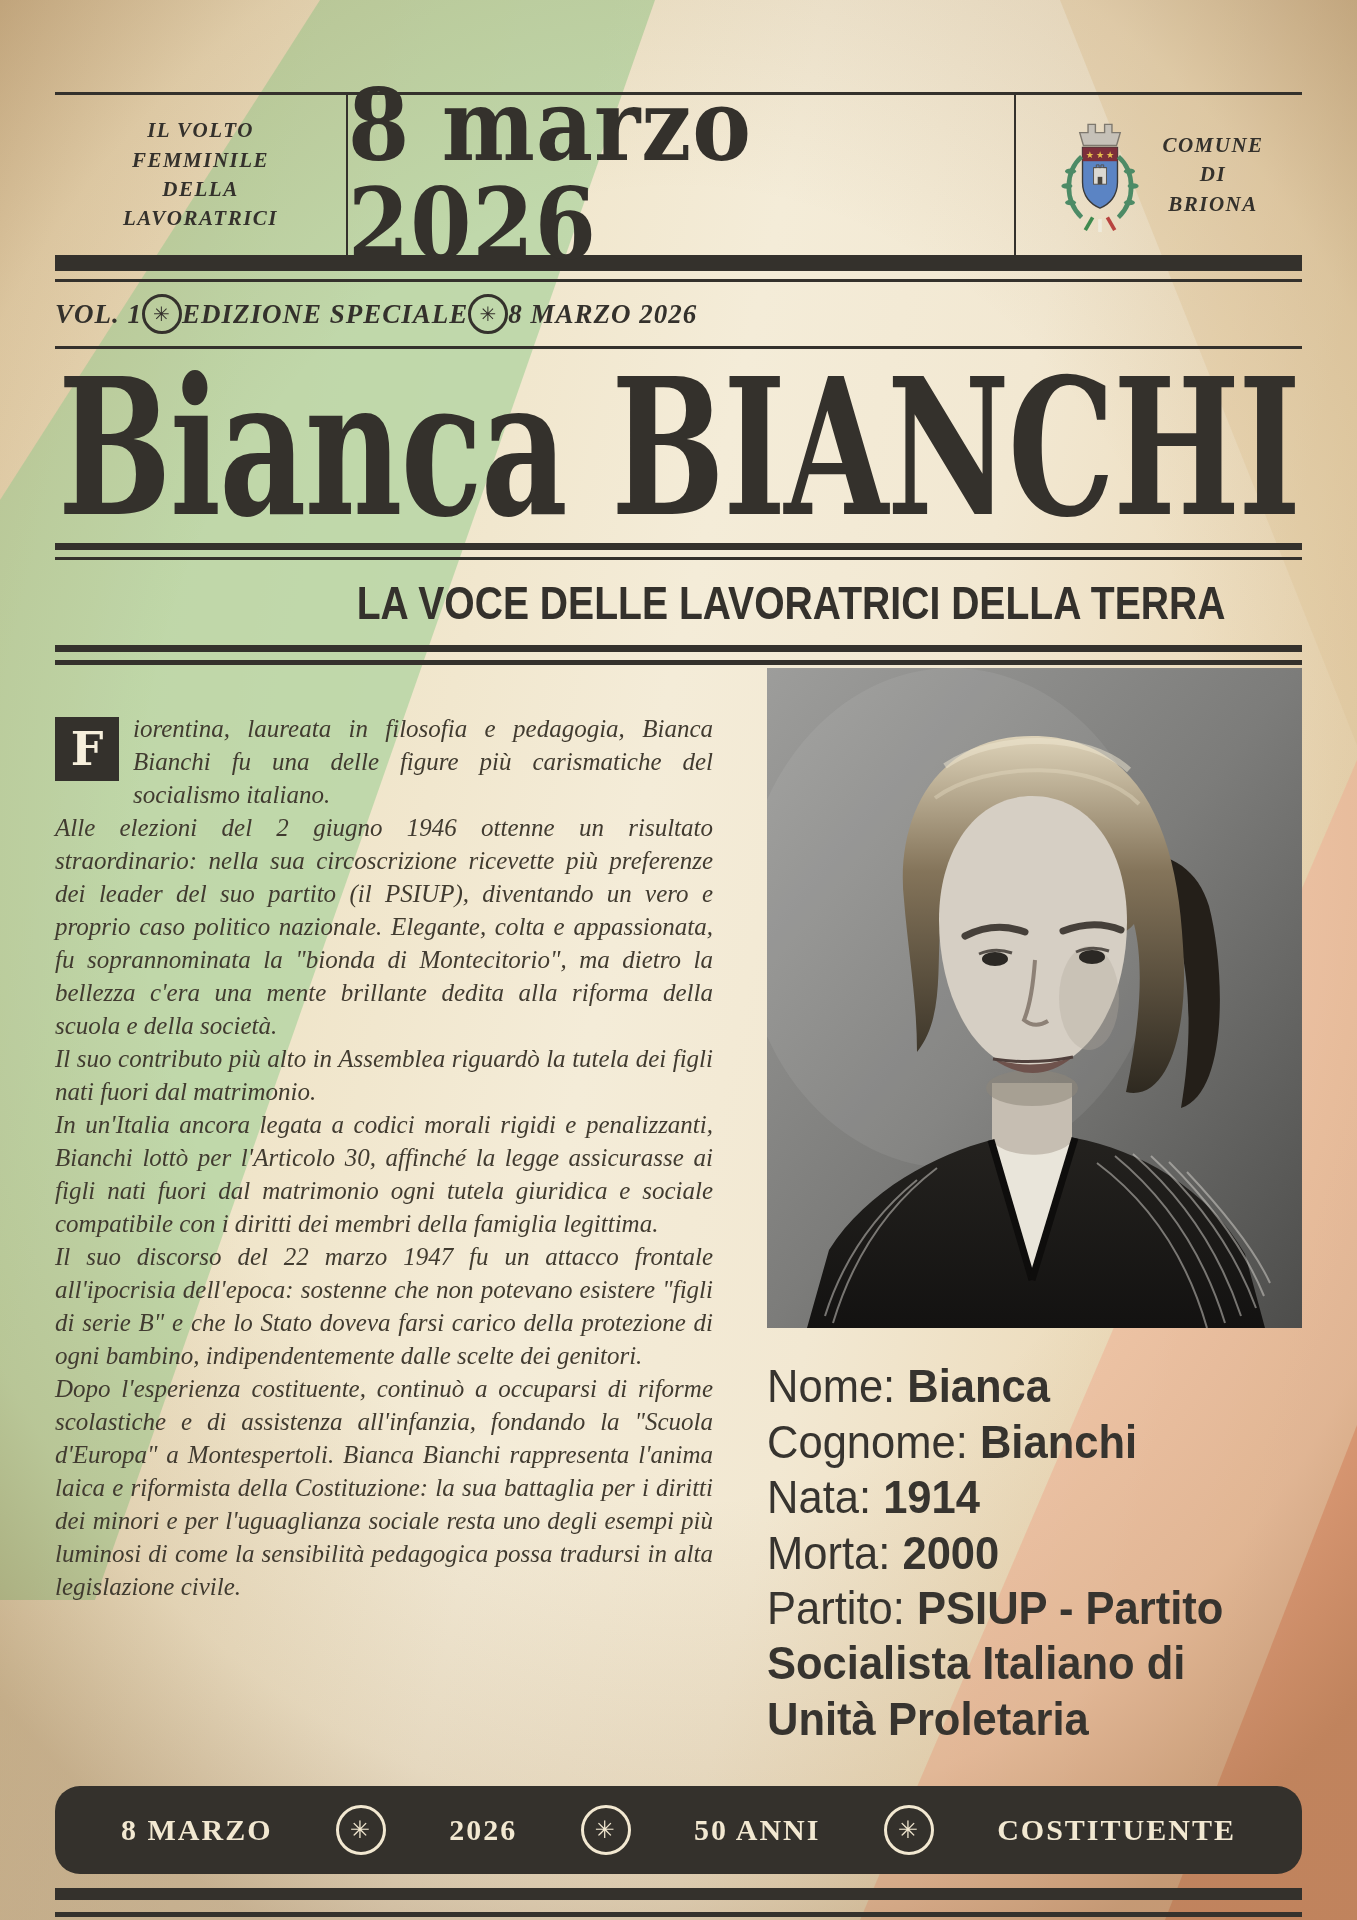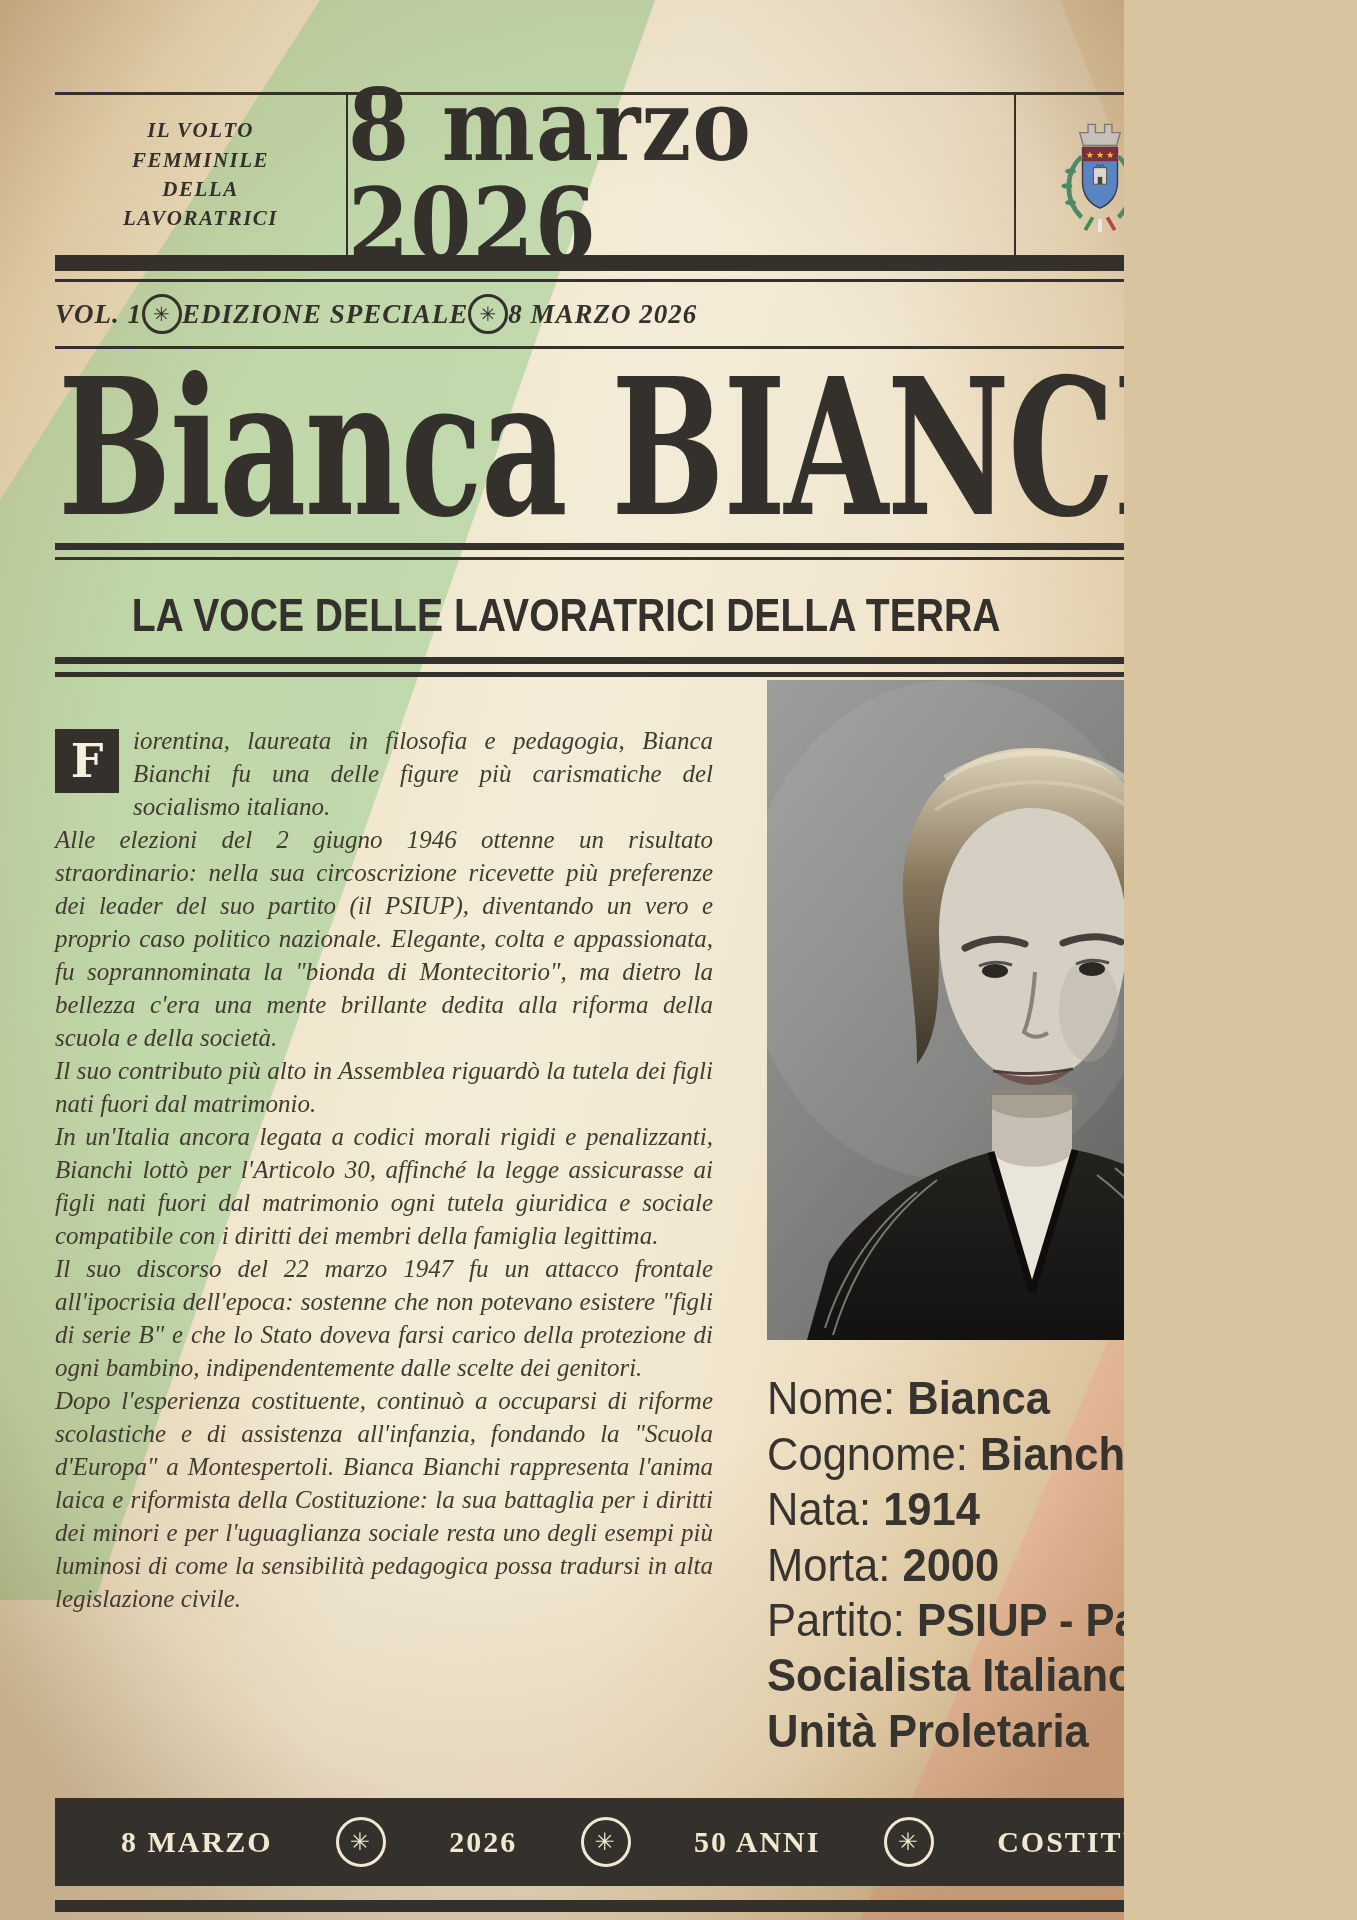--- a/index.html
+++ b/index.html
@@ -1,16 +1,16 @@
 <!DOCTYPE html>
 <html><head>
 <meta charset="utf-8">
 <style>
   html,body{margin:0;padding:0;background:#d8c49e;}
-  .page{position:relative;width:1124px;height:1920px;overflow:hidden;
+  .page{position:relative;width:1357px;height:1920px;overflow:hidden;
         background:linear-gradient(103deg,#e7d3ae 0%,#eee2c4 22%,#f4ecd8 46%,#f2e8d2 62%,#ead7b4 84%,#e3cda6 100%);
         font-family:"Liberation Serif",serif;color:#34312c;}
   .band{position:absolute;inset:0;pointer-events:none;}
   .band-green{background:#b4d5a2;opacity:.8;clip-path:polygon(320px 0,655px 0,95px 1600px,0 1600px,0 500px);}
   .band-tan{background:#e5cda2;opacity:.45;clip-path:polygon(1060px 0,1357px 0,1357px 745px);}
   .band-pink{background:#f0bfa2;opacity:.8;clip-path:polygon(1357px 760px,1357px 1920px,860px 1920px);}
   .band-salmon{background:#e69d7c;opacity:.85;clip-path:polygon(1357px 1425px,1357px 1920px,1165px 1920px);}
   .vignette{background:radial-gradient(ellipse 72% 62% at 50% 44%,rgba(0,0,0,0) 55%,rgba(140,95,40,.14) 82%,rgba(115,70,22,.34) 100%);}
   .content{position:absolute;top:0;left:55px;width:1247px;}
 
@@ -33,42 +33,42 @@
   
   .edition{display:flex;align-items:center;justify-content:flex-start;height:64px;
            font:italic 700 27px/1 "Liberation Serif",serif;letter-spacing:1px;}
   .ast{display:flex;align-items:center;justify-content:center;width:34px;height:34px;border:3px solid #34312c;
        border-radius:50%;font:400 20px/1 "DejaVu Sans",sans-serif;font-style:normal;}
 
   
   .headline{height:194px;display:flex;align-items:flex-end;justify-content:center;overflow:visible;}
   .headline-text{font:700 172px/1 "DejaVu Serif",serif;letter-spacing:-2px;white-space:nowrap;
                  transform:scale(0.78,1.1);transform-origin:center bottom;}
-  .subtitle-wrap{text-align:left;padding:28px 0 14px;}
+  .subtitle-wrap{text-align:right;padding:16px 0 14px;}
   .subtitle{display:inline-block;font:700 46px/1.2 "Liberation Sans",sans-serif;letter-spacing:0;
             white-space:nowrap;transform:scaleX(0.85);transform-origin:center;color:#34312c;}
 
   
   .main{display:flex;gap:54px;margin-top:3px;}
   .article{width:658px;padding-top:44px;font:italic 400 25px/1.32 "Liberation Serif",serif;
            color:#413b30;text-align:justify;}
   .article p{margin:0;}
   .dropcap{float:left;width:64px;height:64px;background:#34312c;color:#f6efdc;text-align:center;
            font:700 46px/64px "DejaVu Serif",serif;font-style:normal;margin:5px 14px 0 0;}
   .aside{flex:1;}
   .photo{width:535px;height:660px;display:block;}
   .info{margin-top:30px;color:#37342f;}
   .info-inner{width:108%;transform:scaleX(0.926);transform-origin:left top;
               font:400 47px/1.18 "Liberation Sans",sans-serif;}
   .info-inner p{margin:0;}
   .info-inner .value{font-weight:700;}
 
   
   .footer-bar{margin-top:40px;height:88px;background:#34312c;color:#f2e8d1;display:flex;align-items:center;
-              justify-content:space-between;padding:0 66px;font:700 30px/1 "Liberation Serif",serif;letter-spacing:2px;}
+              justify-content:space-between;padding:0 66px;font:700 30px/1 "Liberation Serif",serif;letter-spacing:2px;border-radius:25px;}
   .ast-light{width:44px;height:44px;border-color:#f2e8d1;color:#f2e8d1;font-size:24px;}
   .gap14{height:14px;} .gap12{height:12px;}
 </style>
 </head>
 <body>
 
 <div class="page">
   <div class="band band-green"></div>
   <div class="band band-tan"></div>
   <div class="band band-pink"></div>

